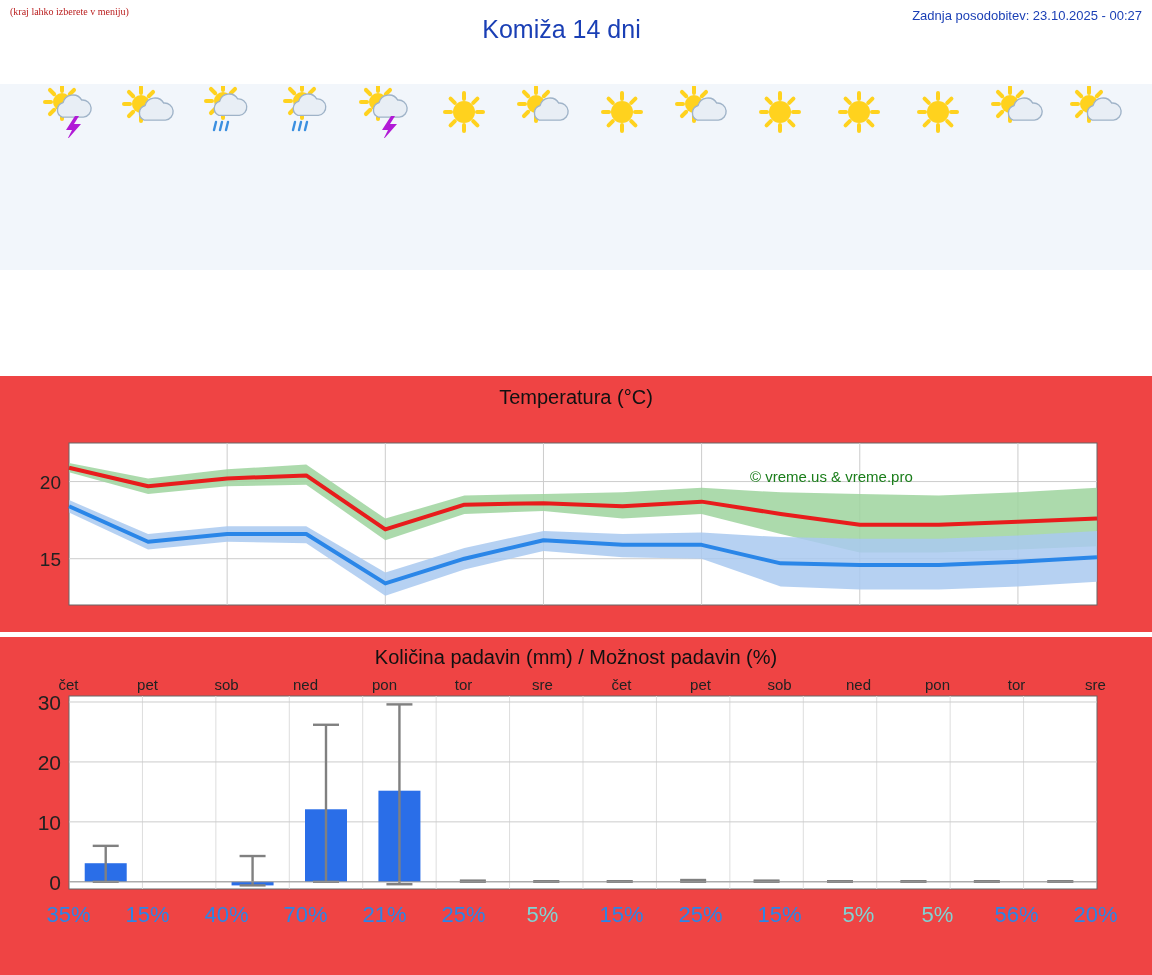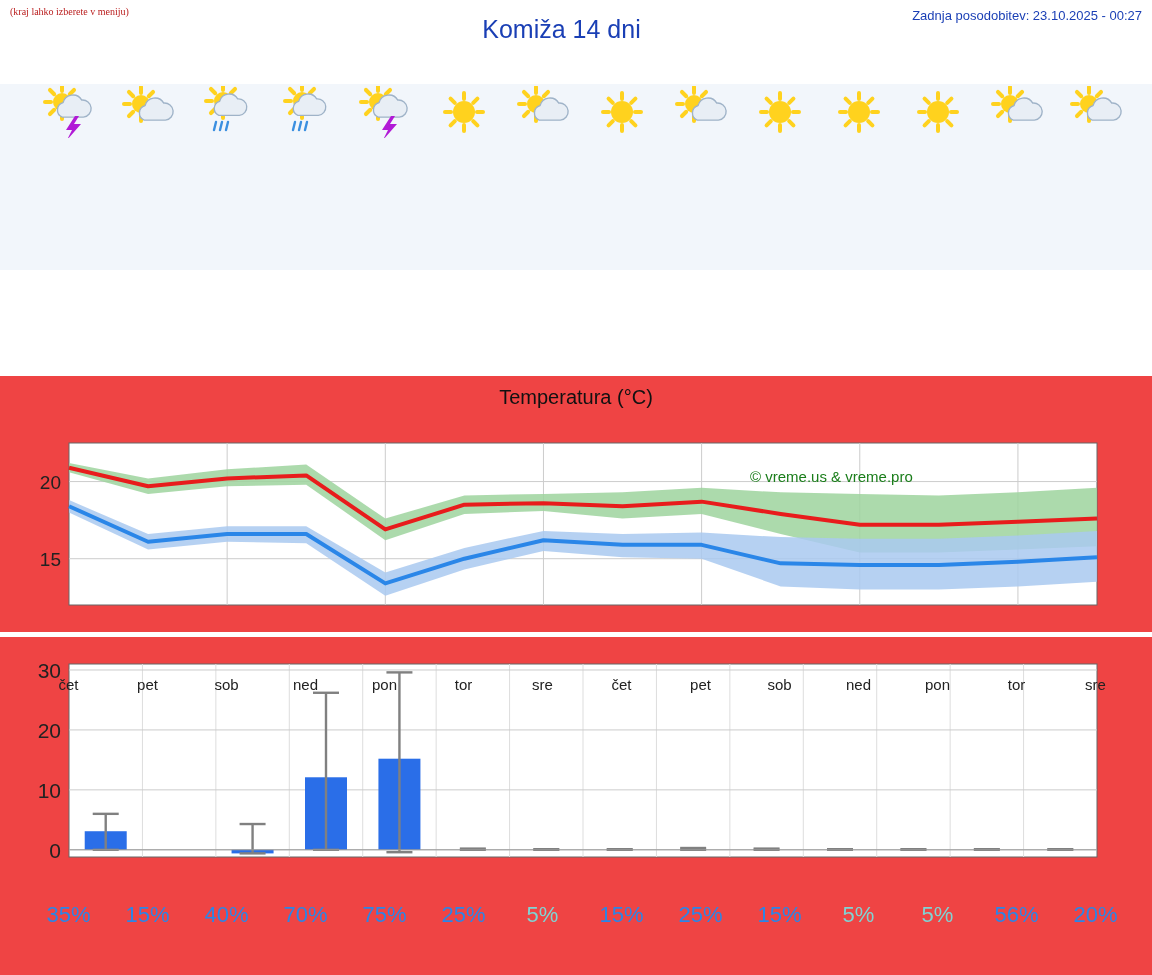--- a/index.html
+++ b/index.html
@@ -368,20 +368,21 @@
       <text x="61" y="79.57142857142858" text-anchor="end" font-size="19" fill="#222" font-family="Liberation Sans, sans-serif">20</text>
       <polygon points="69,54.05714285714288 148.0769230769231,69.48571428571431 227.15384615384616,60.22857142857143 306.2307692307693,55.599999999999966 385.3076923076923,109.59999999999998 464.3846153846154,86.45714285714283 543.4615384615386,84.91428571428573 622.5384615384615,83.37142857142855 701.6153846153846,78.74285714285713 780.6923076923076,83.37142857142855 859.7692307692308,84.91428571428573 938.8461538461538,86.45714285714283 1017.923076923077,83.37142857142855 1097,78.74285714285713 1097,137.37142857142857 1017.923076923077,140.45714285714286 938.8461538461538,143.54285714285714 859.7692307692308,143.54285714285714 780.6923076923076,125.02857142857141 701.6153846153846,104.97142857142859 622.5384615384615,109.59999999999998 543.4615384615386,101.88571428571426 464.3846153846154,104.97142857142859 385.3076923076923,131.20000000000002 306.2307692307693,75.65714285714286 227.15384615384616,77.2 148.0769230769231,84.91428571428573 69,63.31428571428569" fill="#9ed49e" fill-opacity="0.85" stroke="none"></polygon>
       <polygon points="69,91.08571428571427 148.0769230769231,125.02857142857141 227.15384615384616,117.31428571428569 306.2307692307693,117.31428571428569 385.3076923076923,163.60000000000002 464.3846153846154,138.9142857142857 543.4615384615386,121.94285714285714 622.5384615384615,125.02857142857141 701.6153846153846,123.4857142857143 780.6923076923076,128.11428571428576 859.7692307692308,129.65714285714284 938.8461538461538,129.65714285714284 1017.923076923077,126.57142857142857 1097,121.94285714285714 1097,172.85714285714286 1017.923076923077,177.4857142857143 938.8461538461538,180.57142857142858 859.7692307692308,180.57142857142858 780.6923076923076,177.4857142857143 701.6153846153846,149.71428571428572 622.5384615384615,148.17142857142858 543.4615384615386,142 464.3846153846154,160.5142857142857 385.3076923076923,186.74285714285716 306.2307692307693,134.28571428571428 227.15384615384616,132.74285714285713 148.0769230769231,140.45714285714286 69,103.42857142857143" fill="#a9c9f0" fill-opacity="0.85" stroke="none"></polygon>
       <polyline points="69,58.68571428571431 148.0769230769231,77.2 227.15384615384616,69.48571428571431 306.2307692307693,66.40000000000003 385.3076923076923,120.40000000000002 464.3846153846154,95.71428571428571 543.4615384615386,94.17142857142855 622.5384615384615,97.25714285714288 701.6153846153846,92.62857142857143 780.6923076923076,104.97142857142859 859.7692307692308,115.77142857142859 938.8461538461538,115.77142857142859 1017.923076923077,112.68571428571431 1097,109.59999999999998" fill="none" stroke="#e81c1c" stroke-width="4" stroke-linejoin="round"></polyline>
       <polyline points="69,97.25714285714288 148.0769230769231,132.74285714285713 227.15384615384616,125.02857142857141 306.2307692307693,125.02857142857141 385.3076923076923,174.4 464.3846153846154,149.71428571428572 543.4615384615386,131.20000000000002 622.5384615384615,135.82857142857142 701.6153846153846,135.82857142857142 780.6923076923076,154.34285714285716 859.7692307692308,155.8857142857143 938.8461538461538,155.8857142857143 1017.923076923077,152.79999999999998 1097,148.17142857142858" fill="none" stroke="#2a86e8" stroke-width="4" stroke-linejoin="round"></polyline>
     </svg>
 </div>
 <div class="copyright">© vreme.us &amp; vreme.pro</div>
 
 <div class="chart-panel" id="precip-panel">
+  <div class="chart-title">Količina padavin (mm) / Možnost padavin (%)</div>
   <svg id="precip-svg" width="1152" height="260" viewBox="0 0 1152 260">
       <rect x="69" y="27" width="1028" height="193" fill="#ffffff" stroke="#666" stroke-width="1"></rect>
       <line x1="142.42857142857144" y1="27" x2="142.42857142857144" y2="220" stroke="#dddddd" stroke-width="1"></line>
       <line x1="215.85714285714286" y1="27" x2="215.85714285714286" y2="220" stroke="#dddddd" stroke-width="1"></line>
       <line x1="289.2857142857143" y1="27" x2="289.2857142857143" y2="220" stroke="#dddddd" stroke-width="1"></line>
       <line x1="362.7142857142857" y1="27" x2="362.7142857142857" y2="220" stroke="#dddddd" stroke-width="1"></line>
       <line x1="436.14285714285717" y1="27" x2="436.14285714285717" y2="220" stroke="#dddddd" stroke-width="1"></line>
       <line x1="509.57142857142856" y1="27" x2="509.57142857142856" y2="220" stroke="#dddddd" stroke-width="1"></line>
       <line x1="583" y1="27" x2="583" y2="220" stroke="#dddddd" stroke-width="1"></line>
       <line x1="656.4285714285714" y1="27" x2="656.4285714285714" y2="220" stroke="#dddddd" stroke-width="1"></line>
@@ -447,21 +448,21 @@
 
 <div class="precip-dow" style="left: 29px;">čet</div>
 <div class="pct" style="left: 29px; color: rgb(42, 134, 232);">35%</div>
 <div class="precip-dow" style="left: 108px;">pet</div>
 <div class="pct" style="left: 108px; color: rgb(42, 134, 232);">15%</div>
 <div class="precip-dow" style="left: 187px;">sob</div>
 <div class="pct" style="left: 187px; color: rgb(42, 134, 232);">40%</div>
 <div class="precip-dow" style="left: 266px;">ned</div>
 <div class="pct" style="left: 266px; color: rgb(42, 134, 232);">70%</div>
 <div class="precip-dow" style="left: 345px;">pon</div>
-<div class="pct" style="left: 345px; color: rgb(42, 134, 232);">75%</div>
+<div class="pct" style="left: 345px; color: rgb(42, 134, 232);">21%</div>
 <div class="precip-dow" style="left: 424px;">tor</div>
 <div class="pct" style="left: 424px; color: rgb(42, 134, 232);">25%</div>
 <div class="precip-dow" style="left: 503px;">sre</div>
 <div class="pct" style="left: 503px; color: rgb(127, 212, 212);">5%</div>
 <div class="precip-dow" style="left: 582px;">čet</div>
 <div class="pct" style="left: 582px; color: rgb(42, 134, 232);">15%</div>
 <div class="precip-dow" style="left: 661px;">pet</div>
 <div class="pct" style="left: 661px; color: rgb(42, 134, 232);">25%</div>
 <div class="precip-dow" style="left: 740px;">sob</div>
 <div class="pct" style="left: 740px; color: rgb(42, 134, 232);">15%</div>

